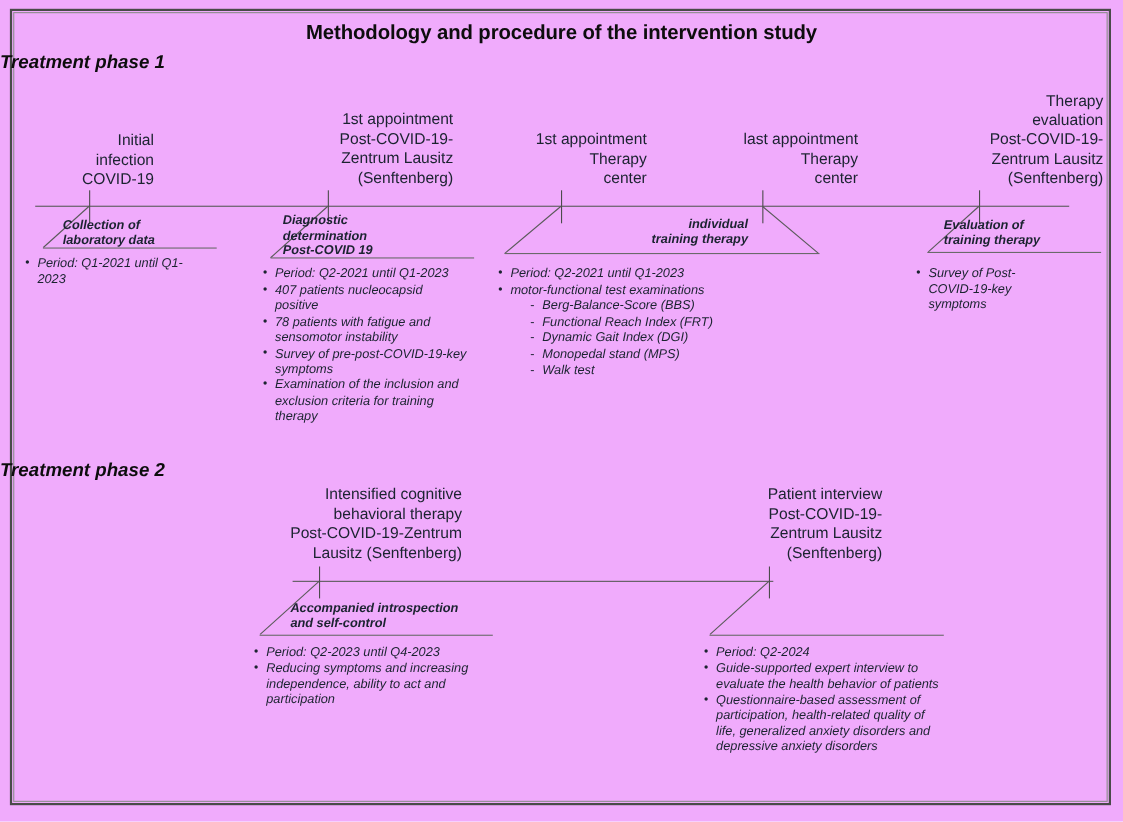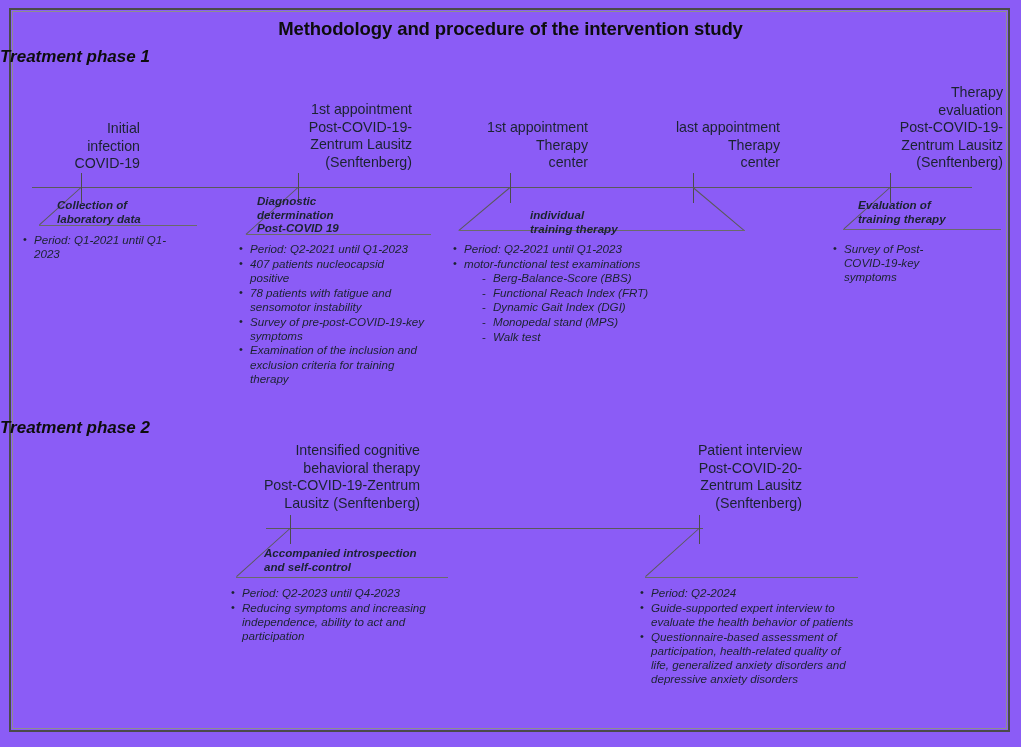--- a/index.html
+++ b/index.html
@@ -7,21 +7,21 @@
     padding: 0;
     background: #ffffff;
   }
   body {
     font-family: "Liberation Sans", sans-serif;
   }
   #root {
     position: relative;
     width: 1021px;
     height: 747px;
-    background: #8b5cf6;
+    background: #f0abfc;
     overflow: hidden;
   }
   .frame-outer {
     position: absolute;
     left: 9px;
     top: 8px;
     width: 1001px;
     height: 724px;
     border: 2px solid #4a4a4a;
     box-sizing: border-box;
@@ -188,21 +188,21 @@
 
   <div class="banner-slant" style="left:298px; top:187px; width:70px; transform:rotate(138deg);"></div>
   <div class="banner-base" style="left:246px; top:234px; width:185px;"></div>
   <div class="banner-text" style="left:257px; top:194px; width:160px;">Diagnostic
 determination
 Post-COVID 19</div>
 
   <div class="banner-slant" style="left:510px; top:187px; width:67px; transform:rotate(140deg);"></div>
   <div class="banner-slant" style="left:693px; top:187px; width:67px; transform:rotate(40deg);"></div>
   <div class="banner-base" style="left:459px; top:230px; width:286px;"></div>
-  <div class="banner-text" style="left:530px; top:208px; width:150px; text-align:left;">individual
+  <div class="banner-text" style="left:530px; top:197px; width:150px; text-align:right;">individual
 training therapy</div>
 
   <div class="banner-slant" style="left:890px; top:187px; width:62px; transform:rotate(138deg);"></div>
   <div class="banner-base" style="left:843px; top:229px; width:158px;"></div>
   <div class="banner-text" style="left:858px; top:198px; width:150px;">Evaluation of
 training therapy</div>
 
   <div class="bullets" style="left:22px; top:233px; width:165px;">
     <ul>
       <li>Period: Q1-2021 until Q1-2023</li>
@@ -241,21 +241,21 @@
     </ul>
   </div>
 
   <div class="phase-title" id="phase2-title">Treatment phase 2</div>
 
   <div class="node-label" style="left:185px; top:442px; width:235px;">Intensified cognitive
 behavioral therapy
 Post-COVID-19-Zentrum
 Lausitz (Senftenberg)</div>
   <div class="node-label" style="left:622px; top:442px; width:180px;">Patient interview
-Post-COVID-20-
+Post-COVID-19-
 Zentrum Lausitz
 (Senftenberg)</div>
 
   <div class="axis" style="left:266px; top:528px; width:437px;"></div>
 
   <div class="tick" style="left:290px; top:515px; height:29px;"></div>
   <div class="tick" style="left:699px; top:515px; height:29px;"></div>
 
   <div class="banner-slant" style="left:290px; top:528px; width:72px; transform:rotate(138deg);"></div>
   <div class="banner-base" style="left:236px; top:577px; width:212px;"></div>

